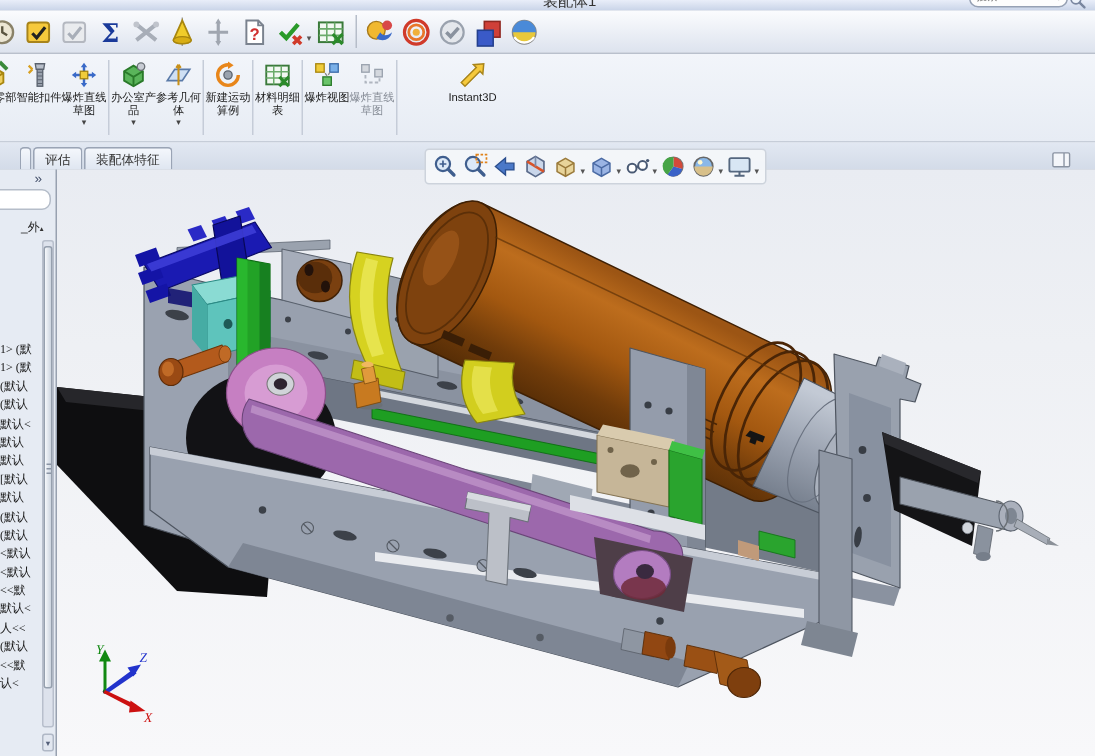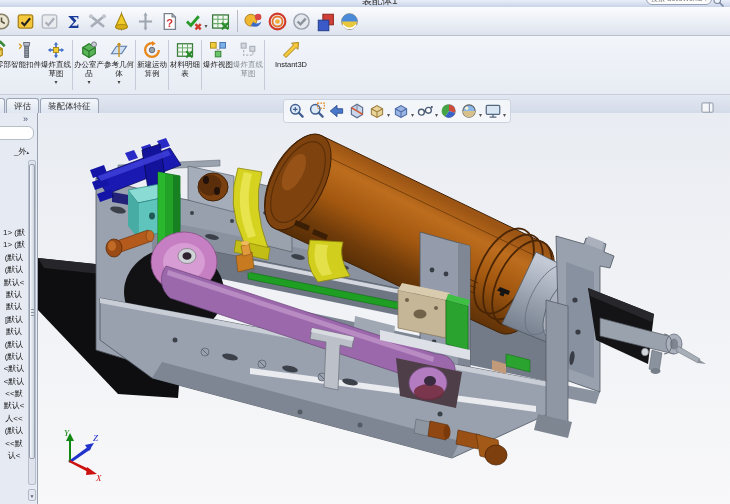--- a/index.html
+++ b/index.html
@@ -23,50 +23,50 @@
   .qfirst{margin-left:-9px;}
   .vsep{width:1px;height:22px;background:#b6bdc9;margin:0 4px;flex:0 0 auto;}
   .qcaret{font-size:6px;color:#555;margin:8px 1px 0 -1px;flex:0 0 auto;}
 
   
   #ribbon{position:absolute;left:0;top:36px;width:730px;height:59px;
     background:linear-gradient(#f2f5fa,#e7ecf4);border-bottom:1px solid #c6cdd8;
     display:flex;align-items:flex-start;padding-top:2px;box-sizing:border-box;}
   .rbtn{width:30px;height:54px;display:flex;flex-direction:column;align-items:center;
     padding-top:2px;box-sizing:border-box;flex:0 0 auto;border-radius:2px;}
-  .rbtn.wide{width:50px;}
+  .rbtn.wide{width:50px;margin-left:24px;}
   .rbtn.clip{margin-left:-19px;}
   .ric{width:20px;height:20px;flex:0 0 auto;}
   .ric svg{display:block;width:100%;height:100%;}
   .rlbl{font-size:7.5px;line-height:8.5px;text-align:center;color:#1c1c1c;margin-top:1px;word-break:break-all;}
   .rbtn.dis .rlbl{color:#878d97;}
   .rcaret{font-size:6px;color:#444;line-height:6px;margin-top:1px;}
   .rdiv{width:1px;height:50px;background:#c5ccd8;margin:2px 1px 0;flex:0 0 auto;}
 
   
   #tabrow{position:absolute;left:0;top:95px;width:730px;height:18px;
     background:linear-gradient(#e2e8f2,#d3dbe8);border-bottom:1px solid #a9b2c2;}
-  #tabs{position:absolute;left:0;bottom:0;display:flex;align-items:flex-end;}
+  #tabs{position:absolute;left:0;bottom:0;display:flex;align-items:flex-end;padding-left:16px;}
   .tab{height:15px;margin-right:1px;padding:2px 7px 0;font-size:8.5px;color:#333;
     background:linear-gradient(#f4f7fc,#dfe6f1);border:1px solid #9aa4b5;border-bottom:none;
     border-radius:3px 3px 0 0;white-space:nowrap;box-sizing:border-box;}
   .tab.sliver{width:8px;margin-left:-3px;padding:0;}
   #paneicon{position:absolute;right:16px;top:4px;width:13px;height:11px;}
 
   
   #lpanel{position:absolute;left:0;top:113px;width:38px;height:391px;
     background:#e6ebf3;border-right:1px solid #98a1b0;box-sizing:border-box;overflow:hidden;}
   #lchevron{position:absolute;right:9px;top:1px;font-size:9px;color:#44506a;}
   #filterpill{position:absolute;left:-20px;top:13px;width:52px;height:12px;background:#fff;
     border:1px solid #b5bdc9;border-radius:6px;}
   #rootrow{position:absolute;left:0;top:33px;width:29px;text-align:right;font-size:8px;color:#222;white-space:nowrap;}
   #rootcaret{font-size:5px;color:#333;}
   #treeitems{position:absolute;left:0;top:114px;width:28px;}
-  .titem{height:12.4px;line-height:12.4px;font-size:8px;color:#1a1a1a;text-align:center;
-    white-space:nowrap;overflow:hidden;}
+  .titem{height:12.4px;line-height:12.4px;font-size:8px;color:#1a1a1a;text-align:left;
+    white-space:nowrap;overflow:hidden;font-family:Liberation Serif, serif;}
   #vscroll{position:absolute;right:1px;top:47px;width:8px;height:325px;background:#dde2ec;
     border:1px solid #b8bfcc;border-radius:2px;box-sizing:border-box;}
   #vthumb{position:absolute;left:0;top:3px;width:6px;height:295px;
     background:linear-gradient(90deg,#f6f8fb,#ccd4df);border:1px solid #96a0ae;border-radius:2px;box-sizing:border-box;}
   .grip{position:absolute;left:1px;width:3px;height:1px;background:#8a94a4;}
   #vdown{position:absolute;right:1px;bottom:3px;width:8px;height:12px;background:#e2e7f0;
     border:1px solid #b0b8c6;border-radius:2px;font-size:5px;color:#55607a;text-align:center;line-height:12px;box-sizing:border-box;}
 
   
   #viewport{position:absolute;left:38px;top:113px;width:692px;height:391px;overflow:hidden;

